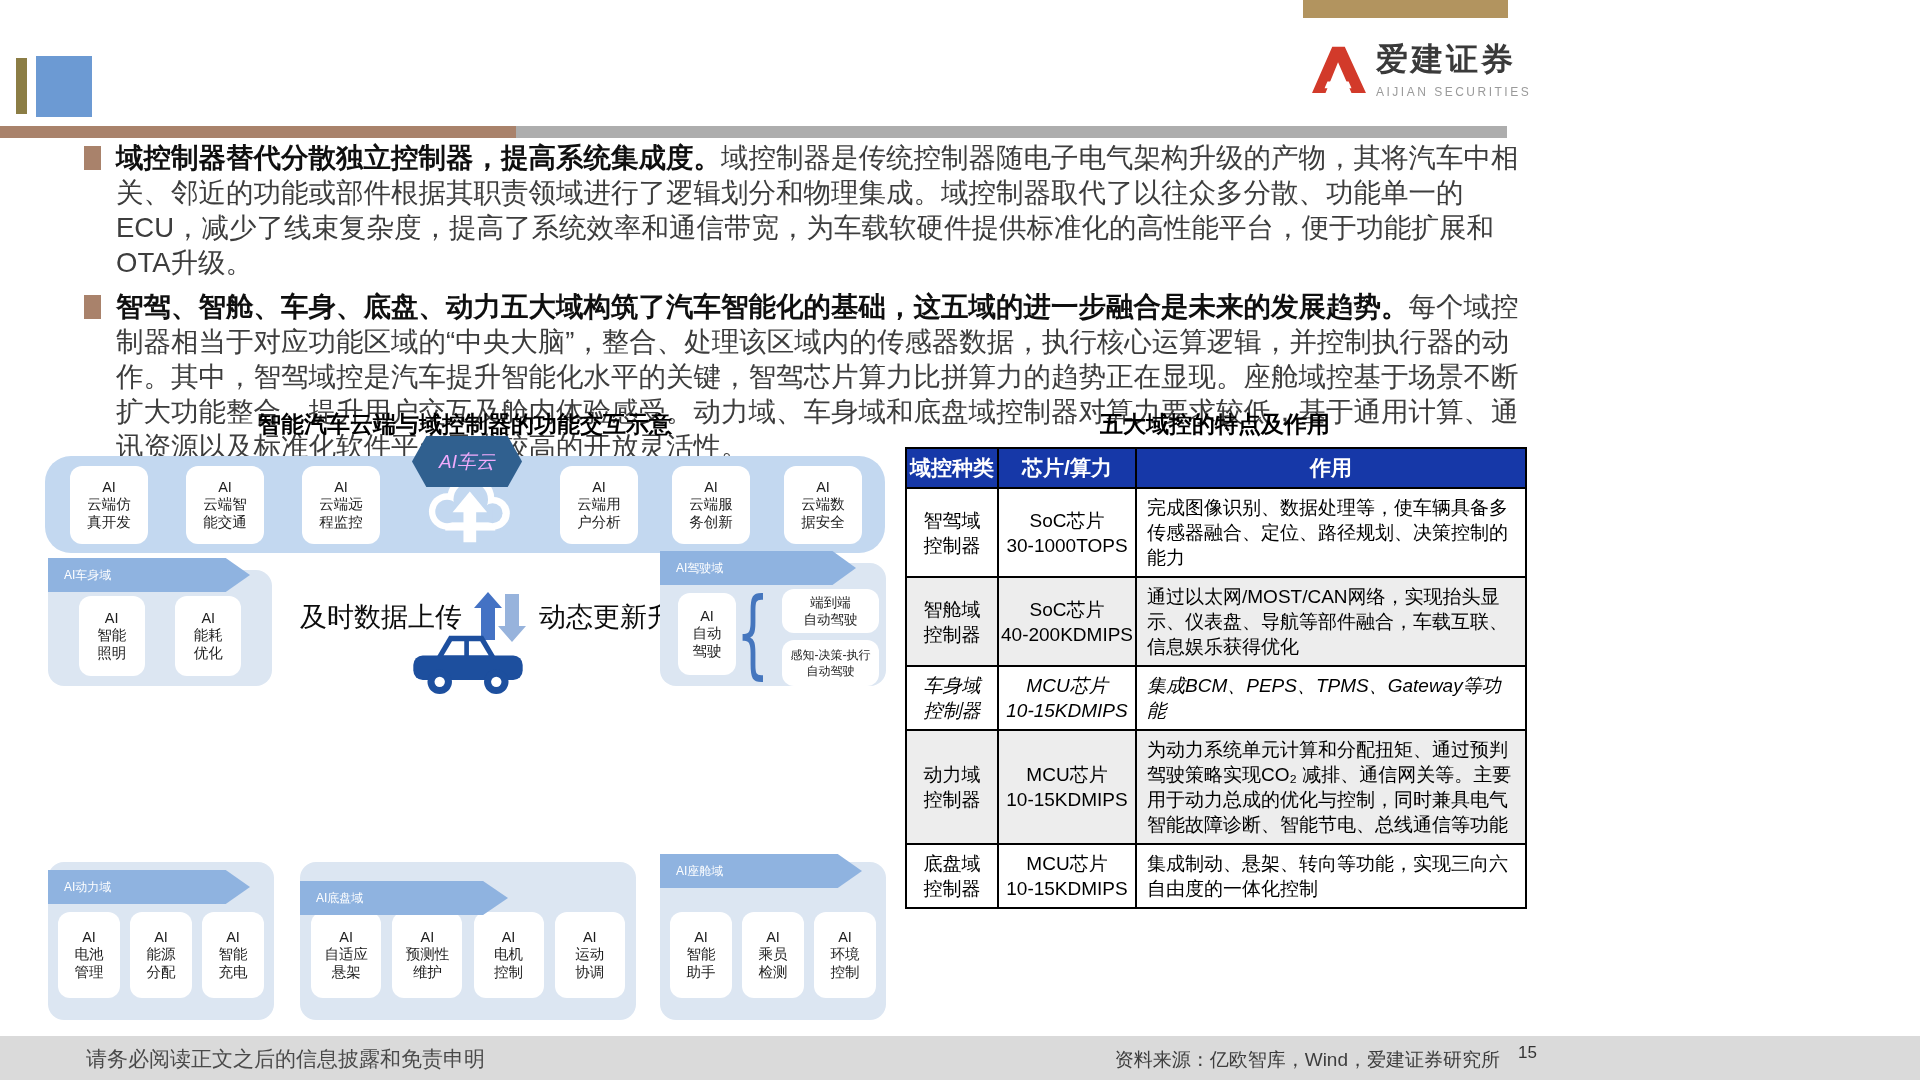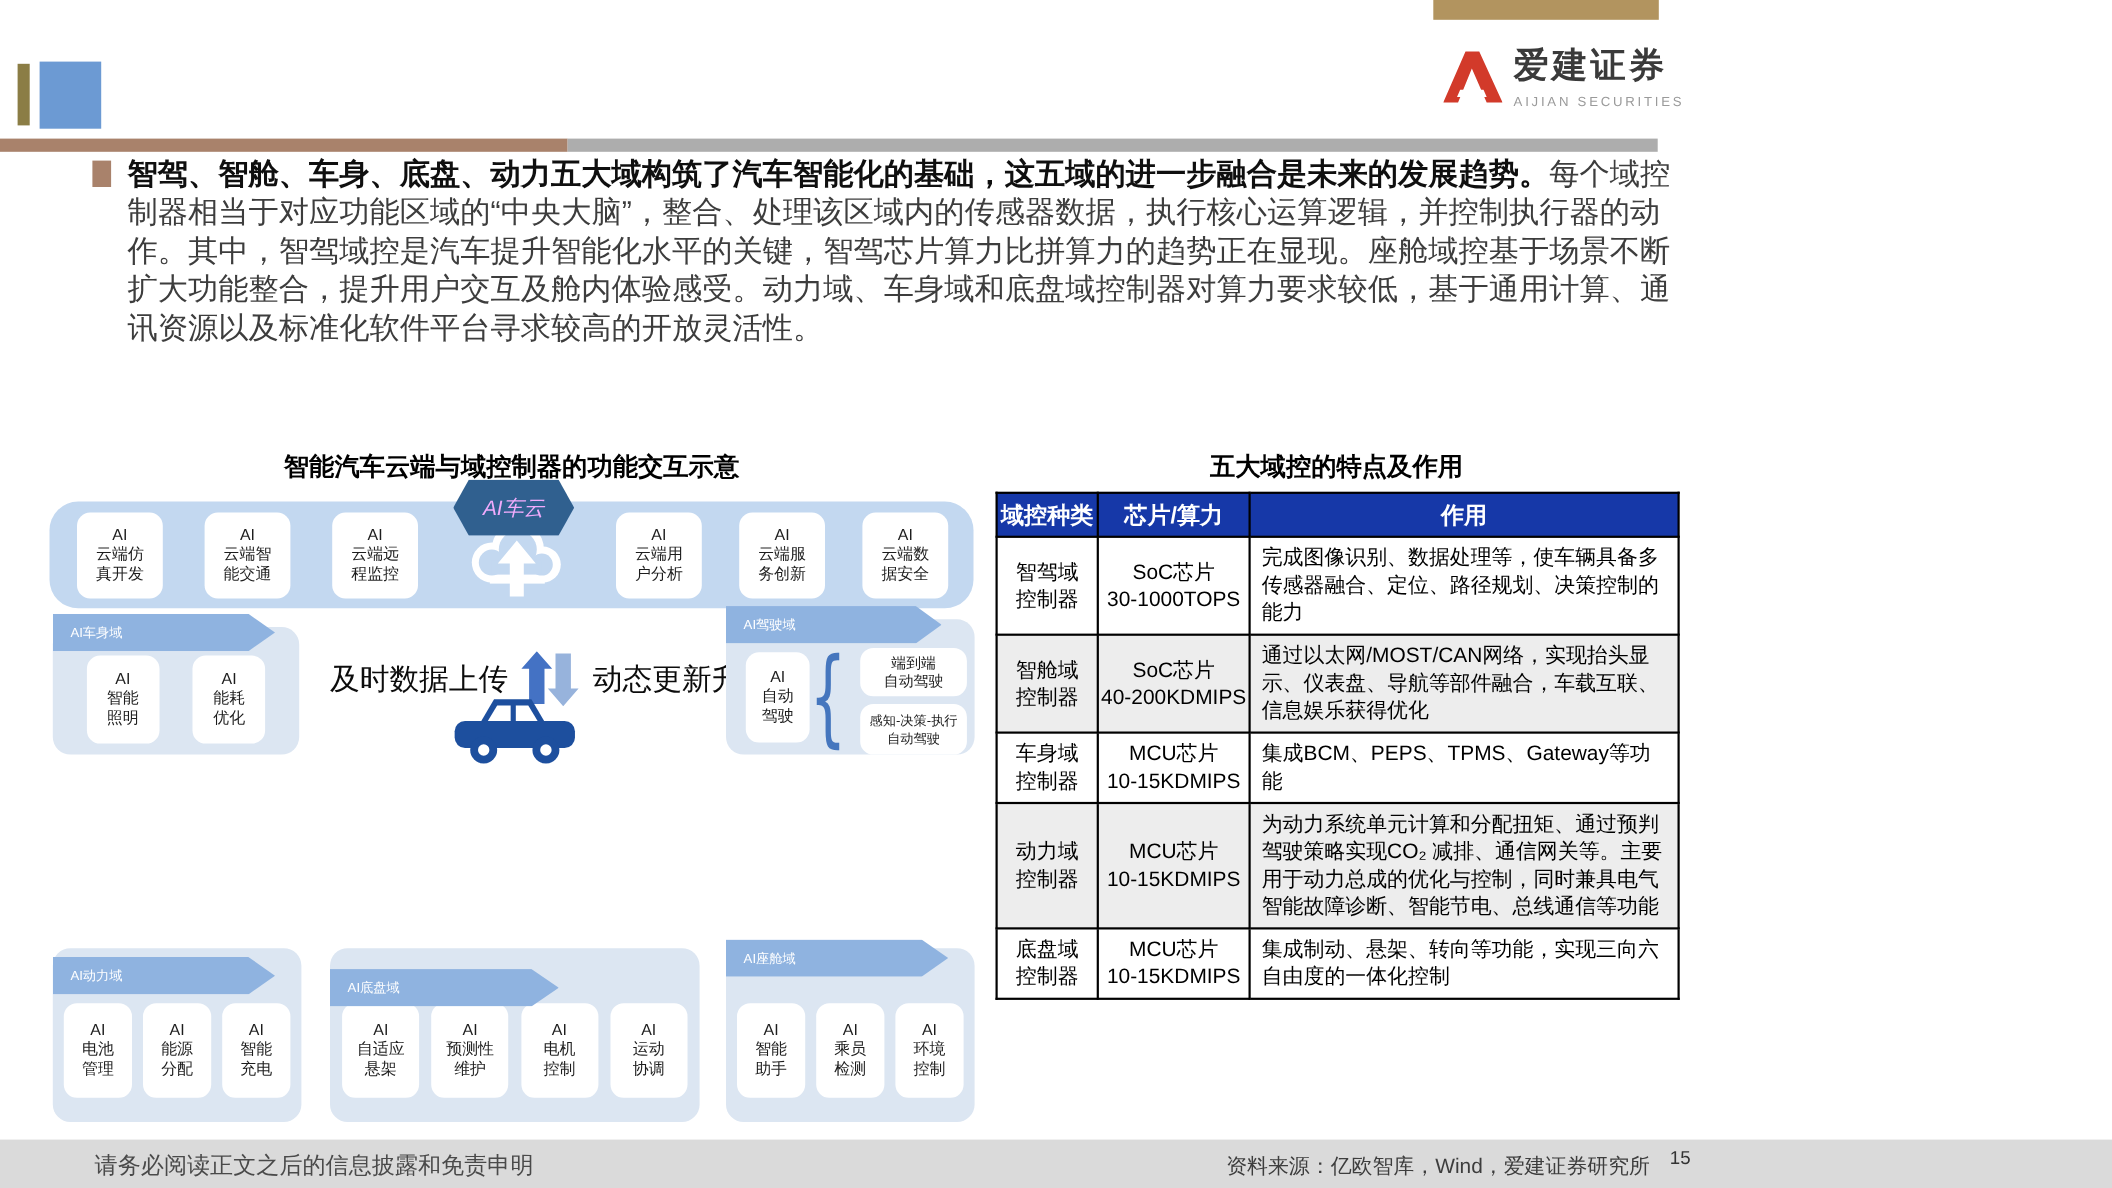--- a/index.html
+++ b/index.html
@@ -86,21 +86,21 @@
   .t-title{position:absolute;left:905px;top:409px;width:620px;text-align:center;
       font-size:23px;font-weight:bold;color:#000;}
   table.spec{position:absolute;left:905px;top:447px;width:620px;border-collapse:collapse;
       table-layout:fixed;background:#fff;}
   table.spec th,table.spec td{border:2px solid #000;}
   table.spec th{background:#1638A8;color:#fff;font-size:21px;font-weight:bold;padding:5px 2px;}
   table.spec td{font-size:19px;color:#000;}
   .c-center{text-align:center;white-space:pre-line;line-height:25px;padding:6px 2px;}
   .c-role{text-align:left;line-height:25px;padding:6px 10px;}
   tbody tr:nth-child(1){height:70px;} tbody tr:nth-child(2){height:70px;background:#EDEDED;}
-  tbody tr:nth-child(3){height:60px;} tbody tr:nth-child(4){height:98px;background:#EDEDED;}
+  tbody tr:nth-child(3){height:60px;font-style:italic;} tbody tr:nth-child(4){height:98px;background:#EDEDED;}
   tbody tr:nth-child(5){height:62px;}
 
   
   .footer{position:absolute;left:0;top:1036px;width:1920px;height:44px;background:#DADADA;}
   .f-disc{position:absolute;left:86px;top:1045px;font-size:21px;color:#4a4a4a;}
   .f-src{position:absolute;right:420px;top:1047px;font-size:19px;color:#3d3d3d;}
   .f-page{position:absolute;left:1518px;top:1043px;font-size:17px;color:#333;}
 </style>
 </head>
 <body>
@@ -119,20 +119,24 @@
       <polygon points="0,52 21,4 34,4 56,52 41,52 27,20 14,52" fill="#D23A2A"></polygon>
       <polygon points="16,40 38,40 41,47 13,47" fill="#fff"></polygon>
     </svg>
     <div class="logo-txt">
       <span class="logo-cn">爱建证券</span>
       <span class="logo-en">AIJIAN SECURITIES</span>
     </div>
   </div>
 
   <div class="bullets">
+    <div class="bullet">
+      <div class="marker"></div>
+      <div class="btext"><strong>域控制器替代分散独立控制器，提高系统集成度。</strong><span>域控制器是传统控制器随电子电气架构升级的产物，其将汽车中相关、邻近的功能或部件根据其职责领域进行了逻辑划分和物理集成。域控制器取代了以往众多分散、功能单一的ECU，减少了线束复杂度，提高了系统效率和通信带宽，为车载软硬件提供标准化的高性能平台，便于功能扩展和OTA升级。</span></div>
+    </div>
     <div class="bullet">
       <div class="marker"></div>
       <div class="btext"><strong>智驾、智舱、车身、底盘、动力五大域构筑了汽车智能化的基础，这五域的进一步融合是未来的发展趋势。</strong><span>每个域控制器相当于对应功能区域的“中央大脑”，整合、处理该区域内的传感器数据，执行核心运算逻辑，并控制执行器的动作。其中，智驾域控是汽车提升智能化水平的关键，智驾芯片算力比拼算力的趋势正在显现。座舱域控基于场景不断扩大功能整合，提升用户交互及舱内体验感受。动力域、车身域和底盘域控制器对算力要求较低，基于通用计算、通讯资源以及标准化软件平台寻求较高的开放灵活性。</span></div>
     </div>
   </div>
 
   <div class="d-title">智能汽车云端与域控制器的功能交互示意</div>
   <div class="hex">AI车云</div>
 
   <div class="cloud-band"></div>

